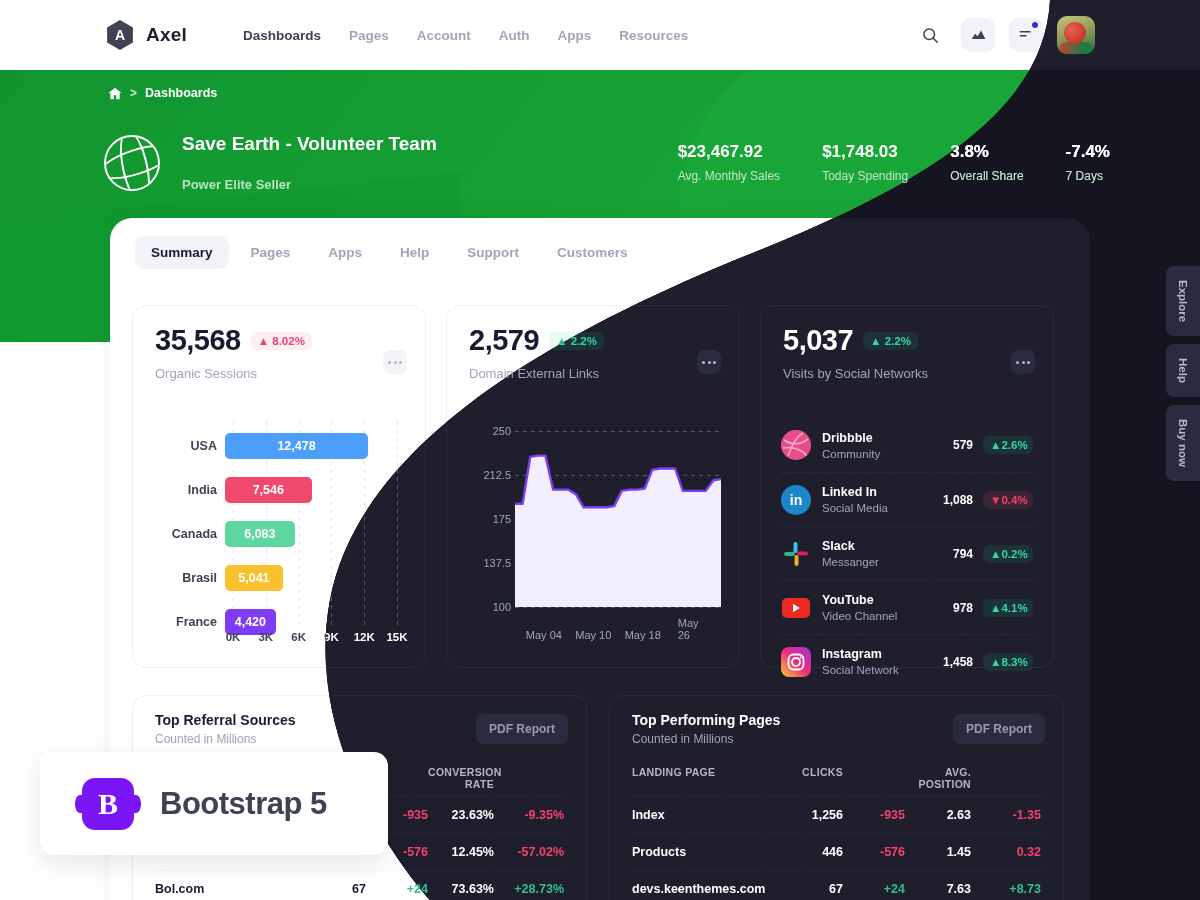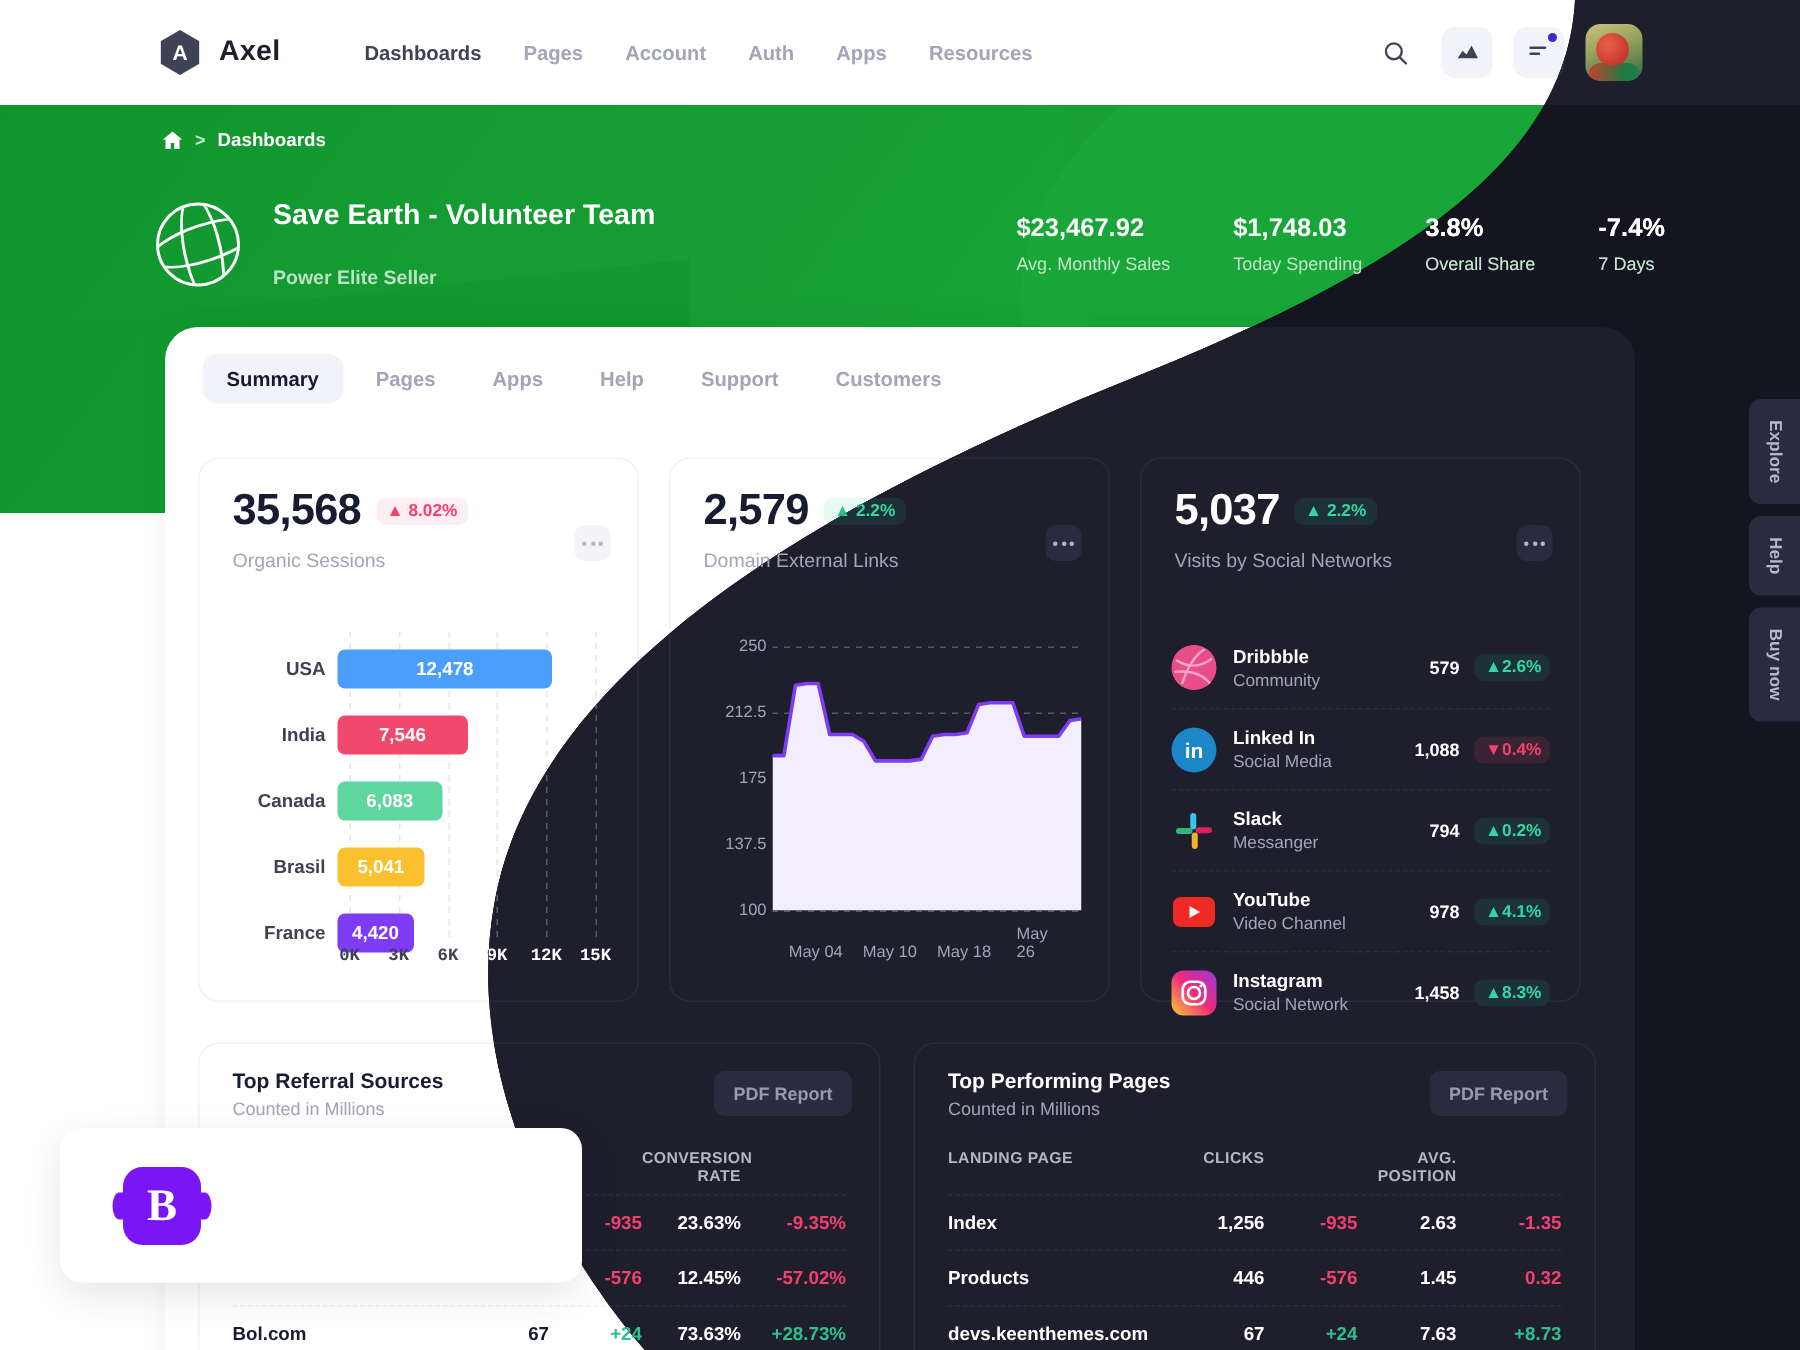--- a/index.html
+++ b/index.html
@@ -102,21 +102,21 @@
   
   .barchart { position:absolute; left:22px; top:115px; right:18px; bottom:14px; }
   .barGrid { position:absolute; left:78px; right:10px; top:0; bottom:28px; }
   .gl { position:absolute; top:0; bottom:0; width:1px;
         background: repeating-linear-gradient(to bottom, #e4e6ef 0 4px, transparent 4px 8px); }
   .barRow { position:absolute; left:0; right:0; height: 26px; display:flex; align-items:center; }
   .barLabel { width: 70px; text-align:right; padding-right: 8px; font-size: 12.5px; font-weight: bold; color:#3f4254; }
   .bar { height:26px; border-radius:5px; display:flex; align-items:center; justify-content:center;
          color:#fff; font-size:12.5px; font-weight:bold; }
   .xaxis { position:absolute; left:78px; right:10px; bottom:2px; height: 20px; }
-  .xtick { position:absolute; font-size:11.5px; font-weight:bold; color:#3f4254; transform: translateX(-50%); font-family: Liberation Mono, monospace; }
+  .xtick { position:absolute; font-size:11.5px; font-weight:bold; color:#3f4254; transform: translateX(-50%); }
 
   
   .linechart { position:absolute; left:22px; top:115px; right:14px; bottom:14px; }
   .ylab { position:absolute; font-size:11px; color:#a1a5b7; right: 0; transform: translateY(-50%); text-align:right; }
   .lcPlot { position:absolute; left:46px; right:4px; top:10px; bottom:46px; }
   .hgl { position:absolute; left:0; right:0; height:1px;
          background: repeating-linear-gradient(to right, #e4e6ef 0 4px, transparent 4px 8px); }
   .xlab { position:absolute; bottom:12px; font-size:11px; color:#a1a5b7; transform: translateX(-50%); }
 
   
@@ -924,15 +924,16 @@
     <div class="sideTab">
         <span>Help</span>
       </div>
     <div class="sideTab">
         <span>Buy now</span>
       </div>
   </div>
 
   <div class="bsBadge">
     <div class="bsIcon">B</div>
+    <div class="bsText">Bootstrap 5</div>
   </div>
 
 </div>
 
 </body></html>

